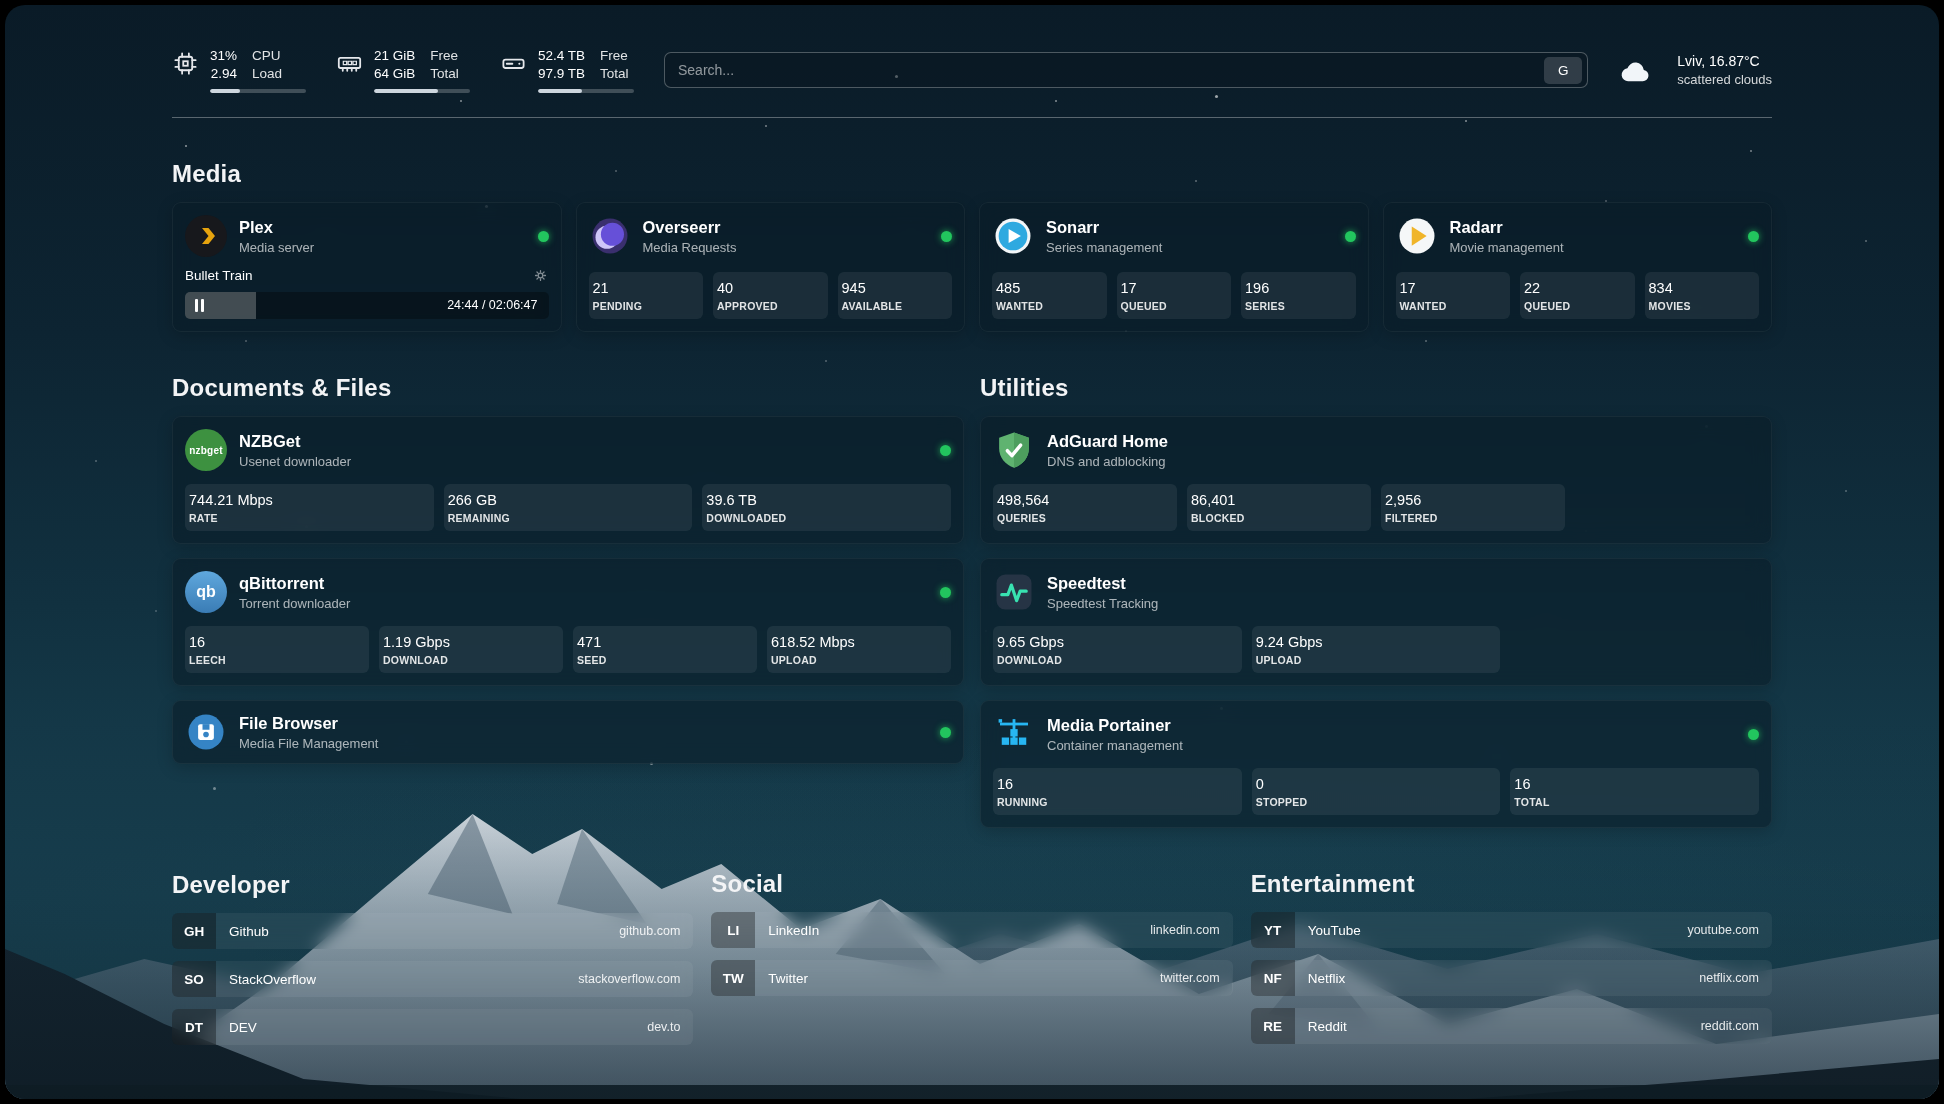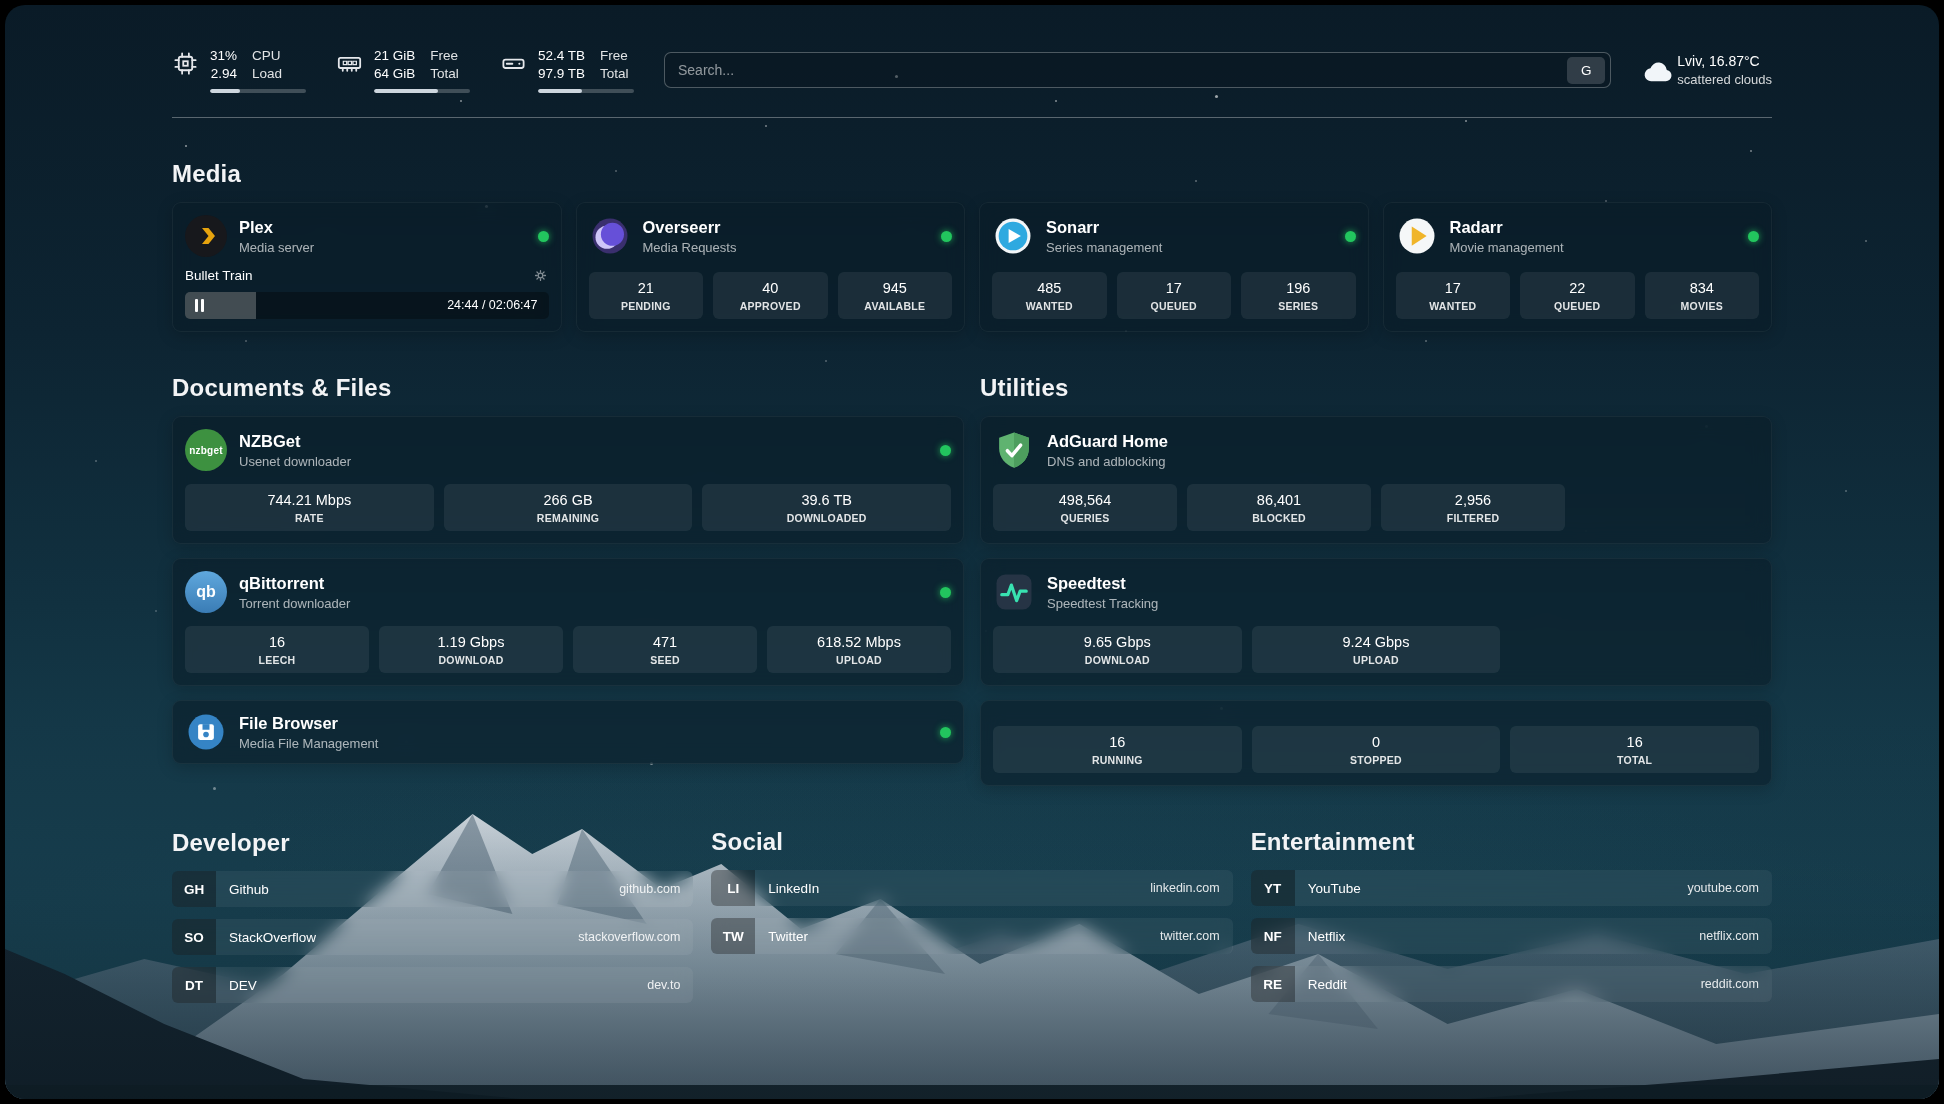--- a/index.html
+++ b/index.html
@@ -47,21 +47,21 @@
   .sys-col.labels{color:rgba(255,255,255,.88);}
   .sys-bar{margin-top:6px;height:4px;border-radius:2px;background:rgba(255,255,255,.22);overflow:hidden;}
   .sys-bar-fill{height:100%;background:#cdd6de;border-radius:2px;}
   .searchbar{flex:1;display:flex;align-items:center;height:36px;background:rgba(8,22,31,.45);
     border:1px solid rgba(255,255,255,.28);border-radius:7px;padding:0 5px 0 13px;gap:8px;}
   .search-input{flex:1;background:transparent;border:none;outline:none;color:#fff;font-size:14px;
     font-family:"Liberation Sans","DejaVu Sans",sans-serif;}
   .search-input::placeholder{color:rgba(255,255,255,.55);}
   .search-btn{width:38px;height:27px;border:none;border-radius:5px;background:rgba(255,255,255,.16);
     color:#fff;font-size:13.5px;cursor:pointer;font-family:inherit;}
-  .weather{display:flex;align-items:center;gap:0;}
+  .weather{display:flex;align-items:center;gap:23px;}
   .cloud{width:36px;height:30px;}
   .cloud svg{width:100%;height:100%;}
   .weather-text{display:flex;flex-direction:column;color:#fff;font-size:14px;line-height:1.35;}
   .weather-condition{font-size:13px;color:rgba(255,255,255,.82);}
 
   
   .card{background:rgba(9,27,38,.55);border:1px solid rgba(255,255,255,.05);border-radius:9px;
     padding:12px;backdrop-filter:blur(10px);box-shadow:0 4px 16px rgba(0,0,0,.18);}
   .card.link-card{cursor:pointer;}
   .card-head{display:flex;align-items:center;gap:12px;}
@@ -76,21 +76,21 @@
   .app-icon.qbit-bg{background:linear-gradient(180deg,#5fa8dd,#3a7cb5);}
   .app-icon.qbit-bg span{color:#fff;font-size:16px;font-weight:700;}
   .app-titles{display:flex;flex-direction:column;gap:3px;}
   .app-name{color:#fff;font-size:16.5px;font-weight:600;}
   .app-subtitle{color:rgba(255,255,255,.66);font-size:13px;}
   .status-dot{width:11px;height:11px;border-radius:50%;background:#22c55e;margin-left:auto;align-self:center;
     box-shadow:0 0 7px rgba(34,197,94,.8);flex:none;}
   .stats{display:grid;gap:10px;margin-top:13px;}
   .stats.c3{grid-template-columns:repeat(3,1fr);}
   .stats.c4{grid-template-columns:repeat(4,1fr);}
-  .stat{background:rgba(255,255,255,.07);border-radius:6px;padding:8px 4px 7px;text-align:center;
+  .stat{background:rgba(255,255,255,.07);border-radius:6px;padding:8px 4px 7px;
     display:flex;flex-direction:column;gap:4px;}
   .stat-value{color:#fff;font-size:14.5px;}
   .stat-label{color:rgba(255,255,255,.88);font-size:10.5px;font-weight:700;letter-spacing:.25px;}
 
   .media-grid{display:grid;grid-template-columns:repeat(4,1fr);gap:14px;}
   .media-grid .card{min-height:130px;display:flex;flex-direction:column;}
   .media-grid .stats{margin-top:auto;}
   .plex-body{margin-top:auto;display:flex;flex-direction:column;gap:8px;}
   .np-row{display:flex;align-items:center;justify-content:space-between;color:#fff;font-size:13.5px;}
   .gear{width:17px;height:17px;cursor:pointer;opacity:.7;}
@@ -504,20 +504,38 @@
               <span class="stat-label">DOWNLOAD</span>
             </span>
             <span class="stat">
               <span class="stat-value">9.24 Gbps</span>
               <span class="stat-label">UPLOAD</span>
             </span>
           </div>
         </div>
 
         <div class="card link-card">
+          <div class="card-head">
+            <span class="app-icon bare">
+              <svg viewBox="0 0 24 24" fill="#27b6f2">
+                <rect x="11.2" y="3.5" width="1.6" height="11"></rect>
+                <rect x="4" y="5.5" width="16" height="1.6"></rect>
+                <rect x="3.2" y="3.5" width="2" height="2"></rect>
+                <rect x="5" y="14" width="4.2" height="4.2"></rect>
+                <rect x="9.9" y="14" width="4.2" height="4.2"></rect>
+                <rect x="14.8" y="14" width="4.2" height="4.2"></rect>
+                <rect x="9.9" y="9.2" width="4.2" height="4.2"></rect>
+              </svg>
+            </span>
+            <span class="app-titles">
+              <span class="app-name">Media Portainer</span>
+              <span class="app-subtitle">Container management</span>
+            </span>
+            <span class="status-dot"></span>
+          </div>
           <div class="stats c3">
             <span class="stat">
               <span class="stat-value">16</span>
               <span class="stat-label">RUNNING</span>
             </span>
             <span class="stat">
               <span class="stat-value">0</span>
               <span class="stat-label">STOPPED</span>
             </span>
             <span class="stat">

